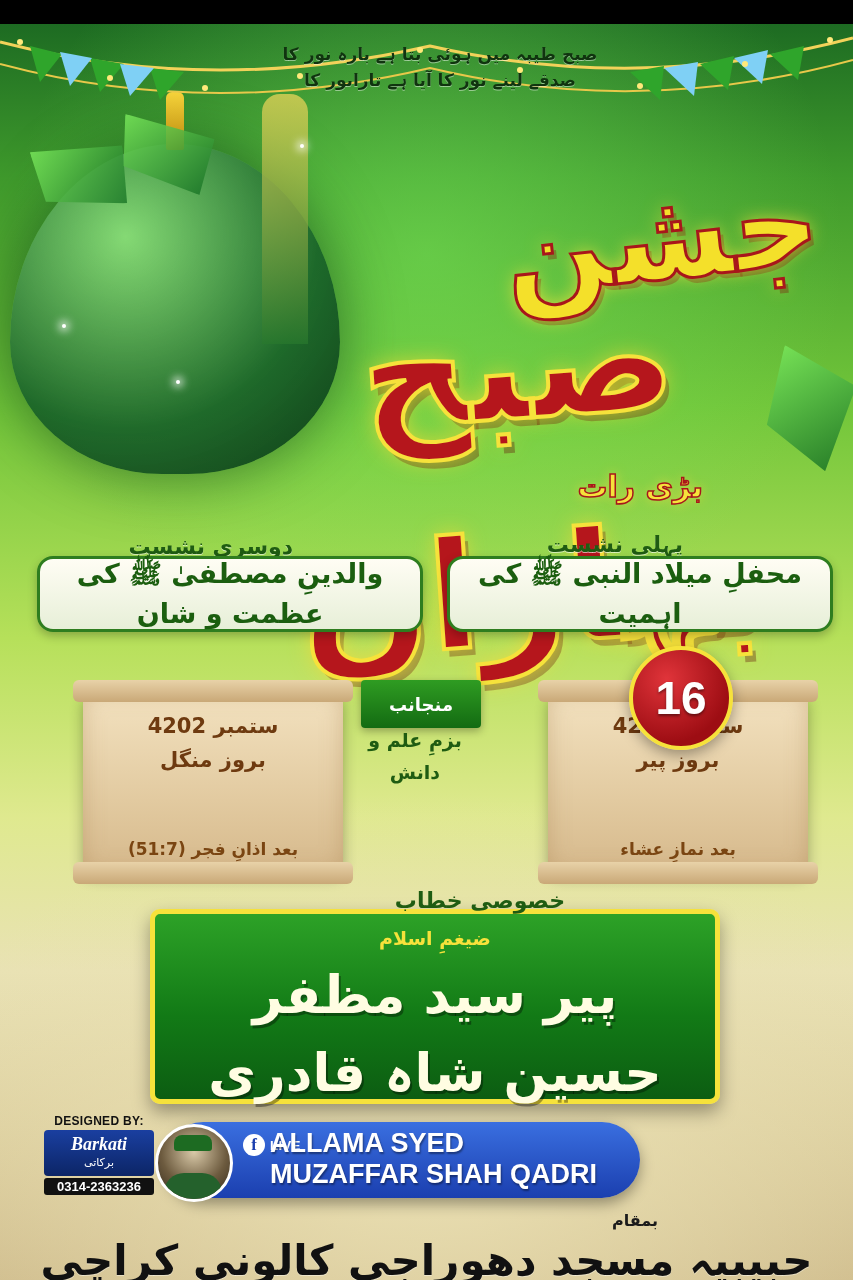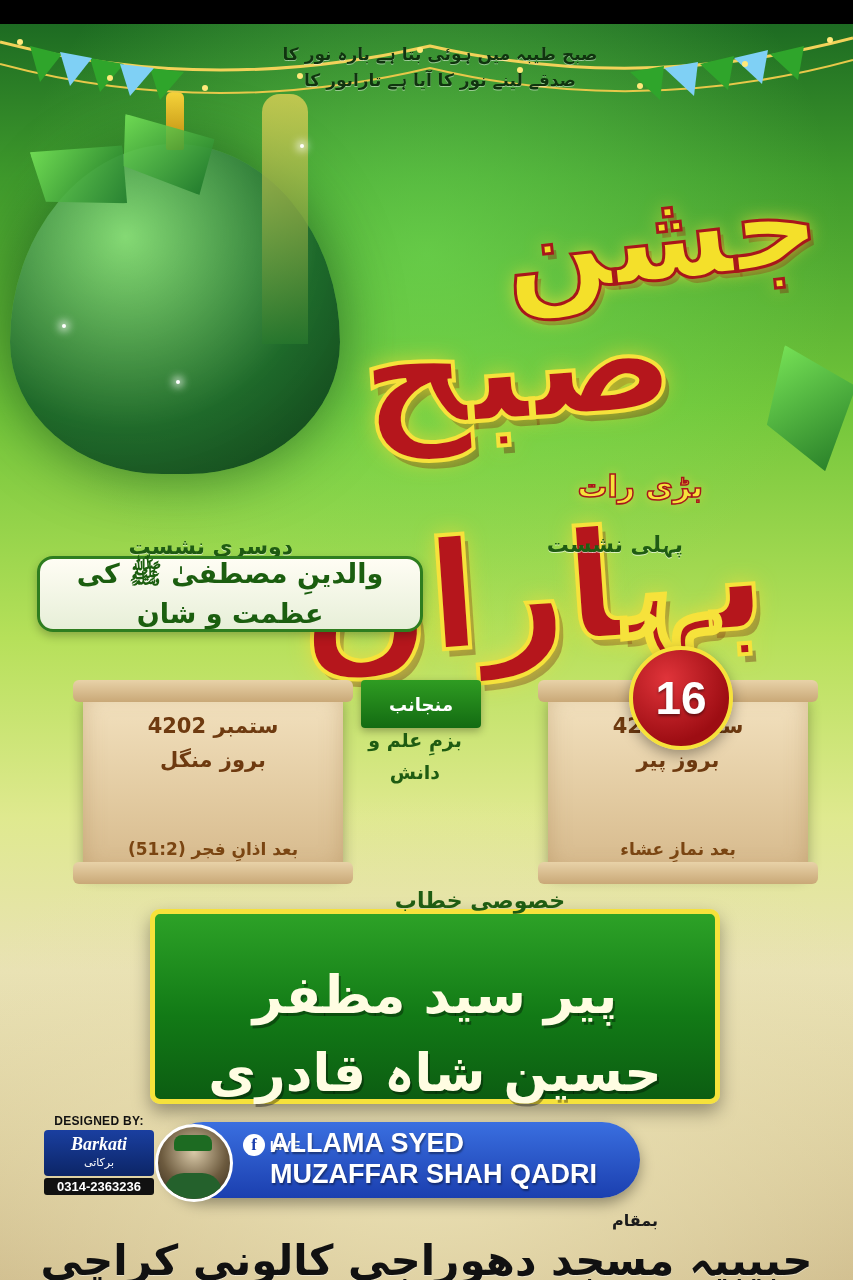--- a/index.html
+++ b/index.html
@@ -510,46 +510,50 @@
 صدقے لینے نور کا آیا ہے تاراںور کا</div>
 
   <div class="main-title">
     <div class="t1 urdu">جشن</div>
     <div class="t2 urdu">صبح بہاراں</div>
   </div>
   <div class="subtitle-night urdu">بڑی رات</div>
 
   <div class="sessions">
     <div class="session-label urdu s1">پہلی نشست</div>
+    <div class="ribbon r1">
+      <div class="txt urdu">محفلِ میلاد النبی ﷺ کی اہمیت</div>
+    </div>
     <div class="session-label urdu s2">دوسری نشست</div>
     <div class="ribbon r2">
       <div class="txt urdu">والدینِ مصطفیٰ ﷺ کی عظمت و شان</div>
     </div>
   </div>
 
   <div class="scrolls">
 
     <div class="scroll sc-right">
       <div class="scroll-text urdu"><span>ستمبر 2024</span><br><span>بروز پیر</span></div>
       <div class="scroll-time urdu">بعد نمازِ عشاء</div>
     </div>
     <div class="day-badge b16">16</div>
 
     <div class="scroll sc-left">
       <div class="scroll-text urdu"><span>ستمبر 2024</span><br><span>بروز منگل</span></div>
-      <div class="scroll-time urdu">بعد اذانِ فجر (2:15)</div>
+      <div class="scroll-time urdu">بعد اذانِ فجر (7:15)</div>
     </div>
 
     <div class="center-tag urdu">منجانب</div>
     <div class="center-note urdu">بزمِ علم و
 دانش</div>
   </div>
 
   <div class="speaker-panel">
     <div class="speaker-kicker urdu">خصوصی خطاب</div>
+    <div class="speaker-title urdu">ضیغمِ اسلام</div>
     <div class="speaker-name urdu">پیر سید مظفر حسین شاہ قادری</div>
   </div>
 
   <div class="designer">
     <div class="lbl">DESIGNED BY:</div>
     <div class="logo">
       <div class="nm">Barkati</div>
       <div class="ur urdu">برکاتی</div>
     </div>
     <div class="phone">0314-2363236</div>

